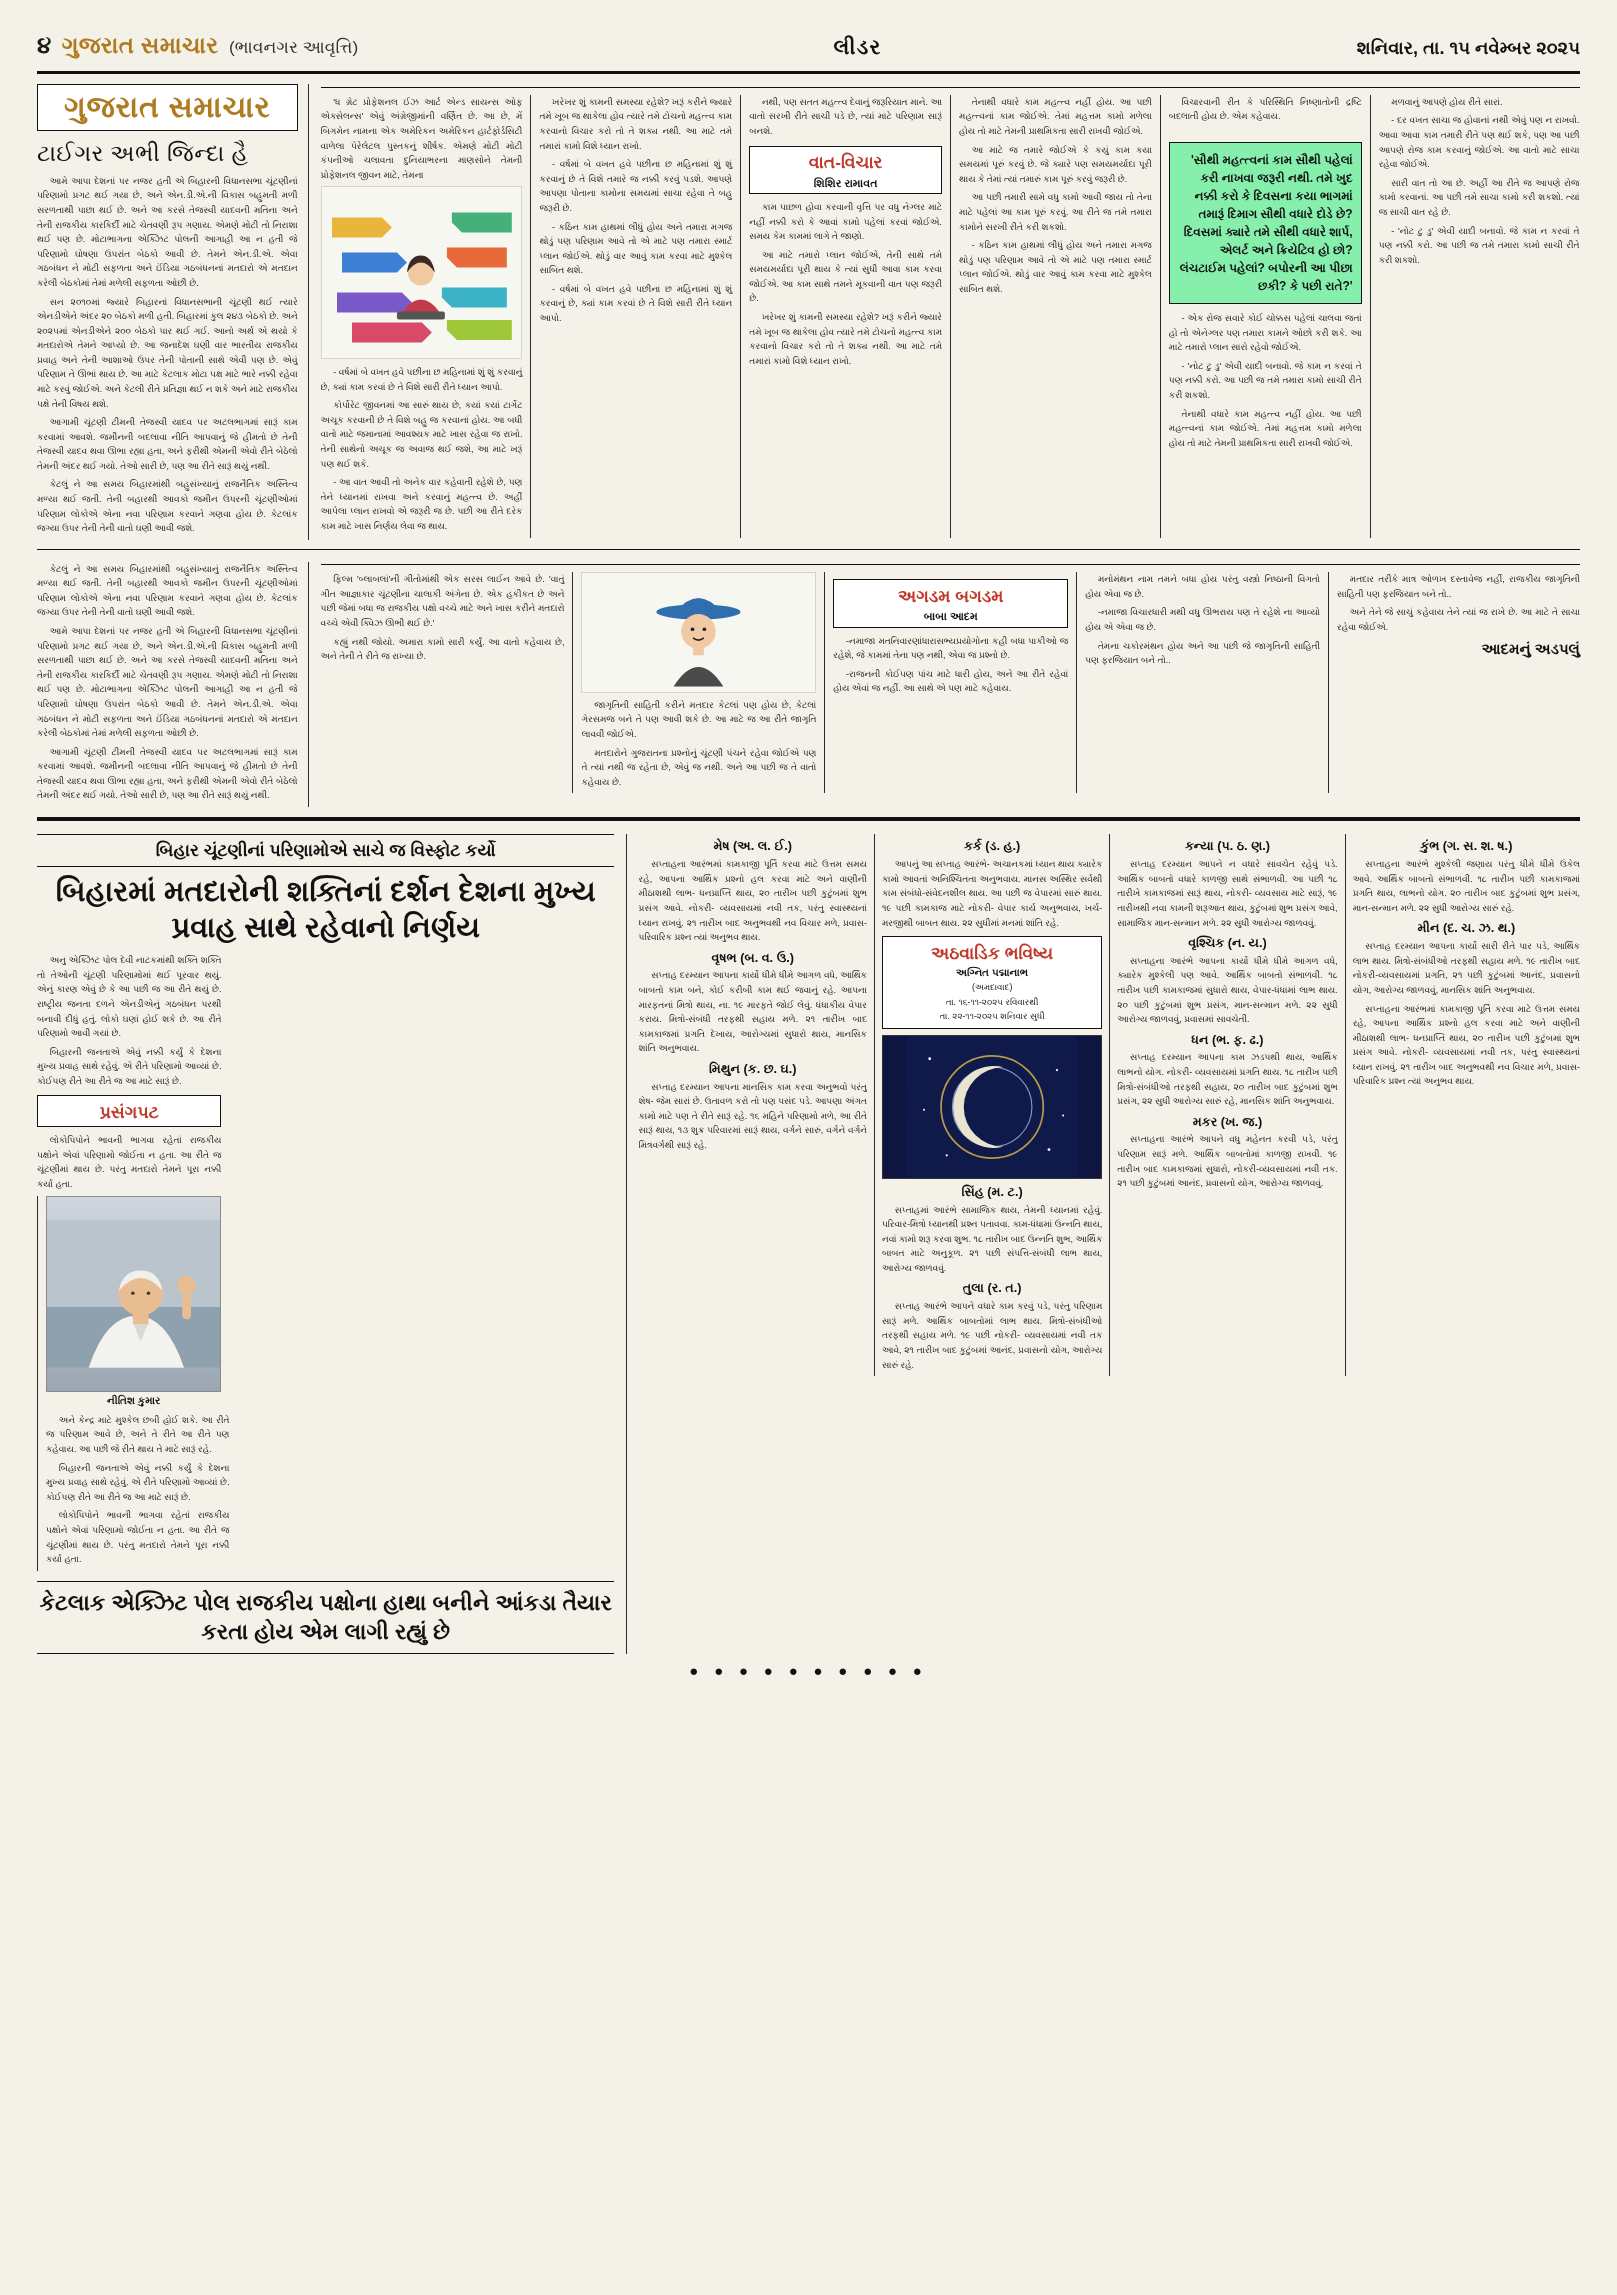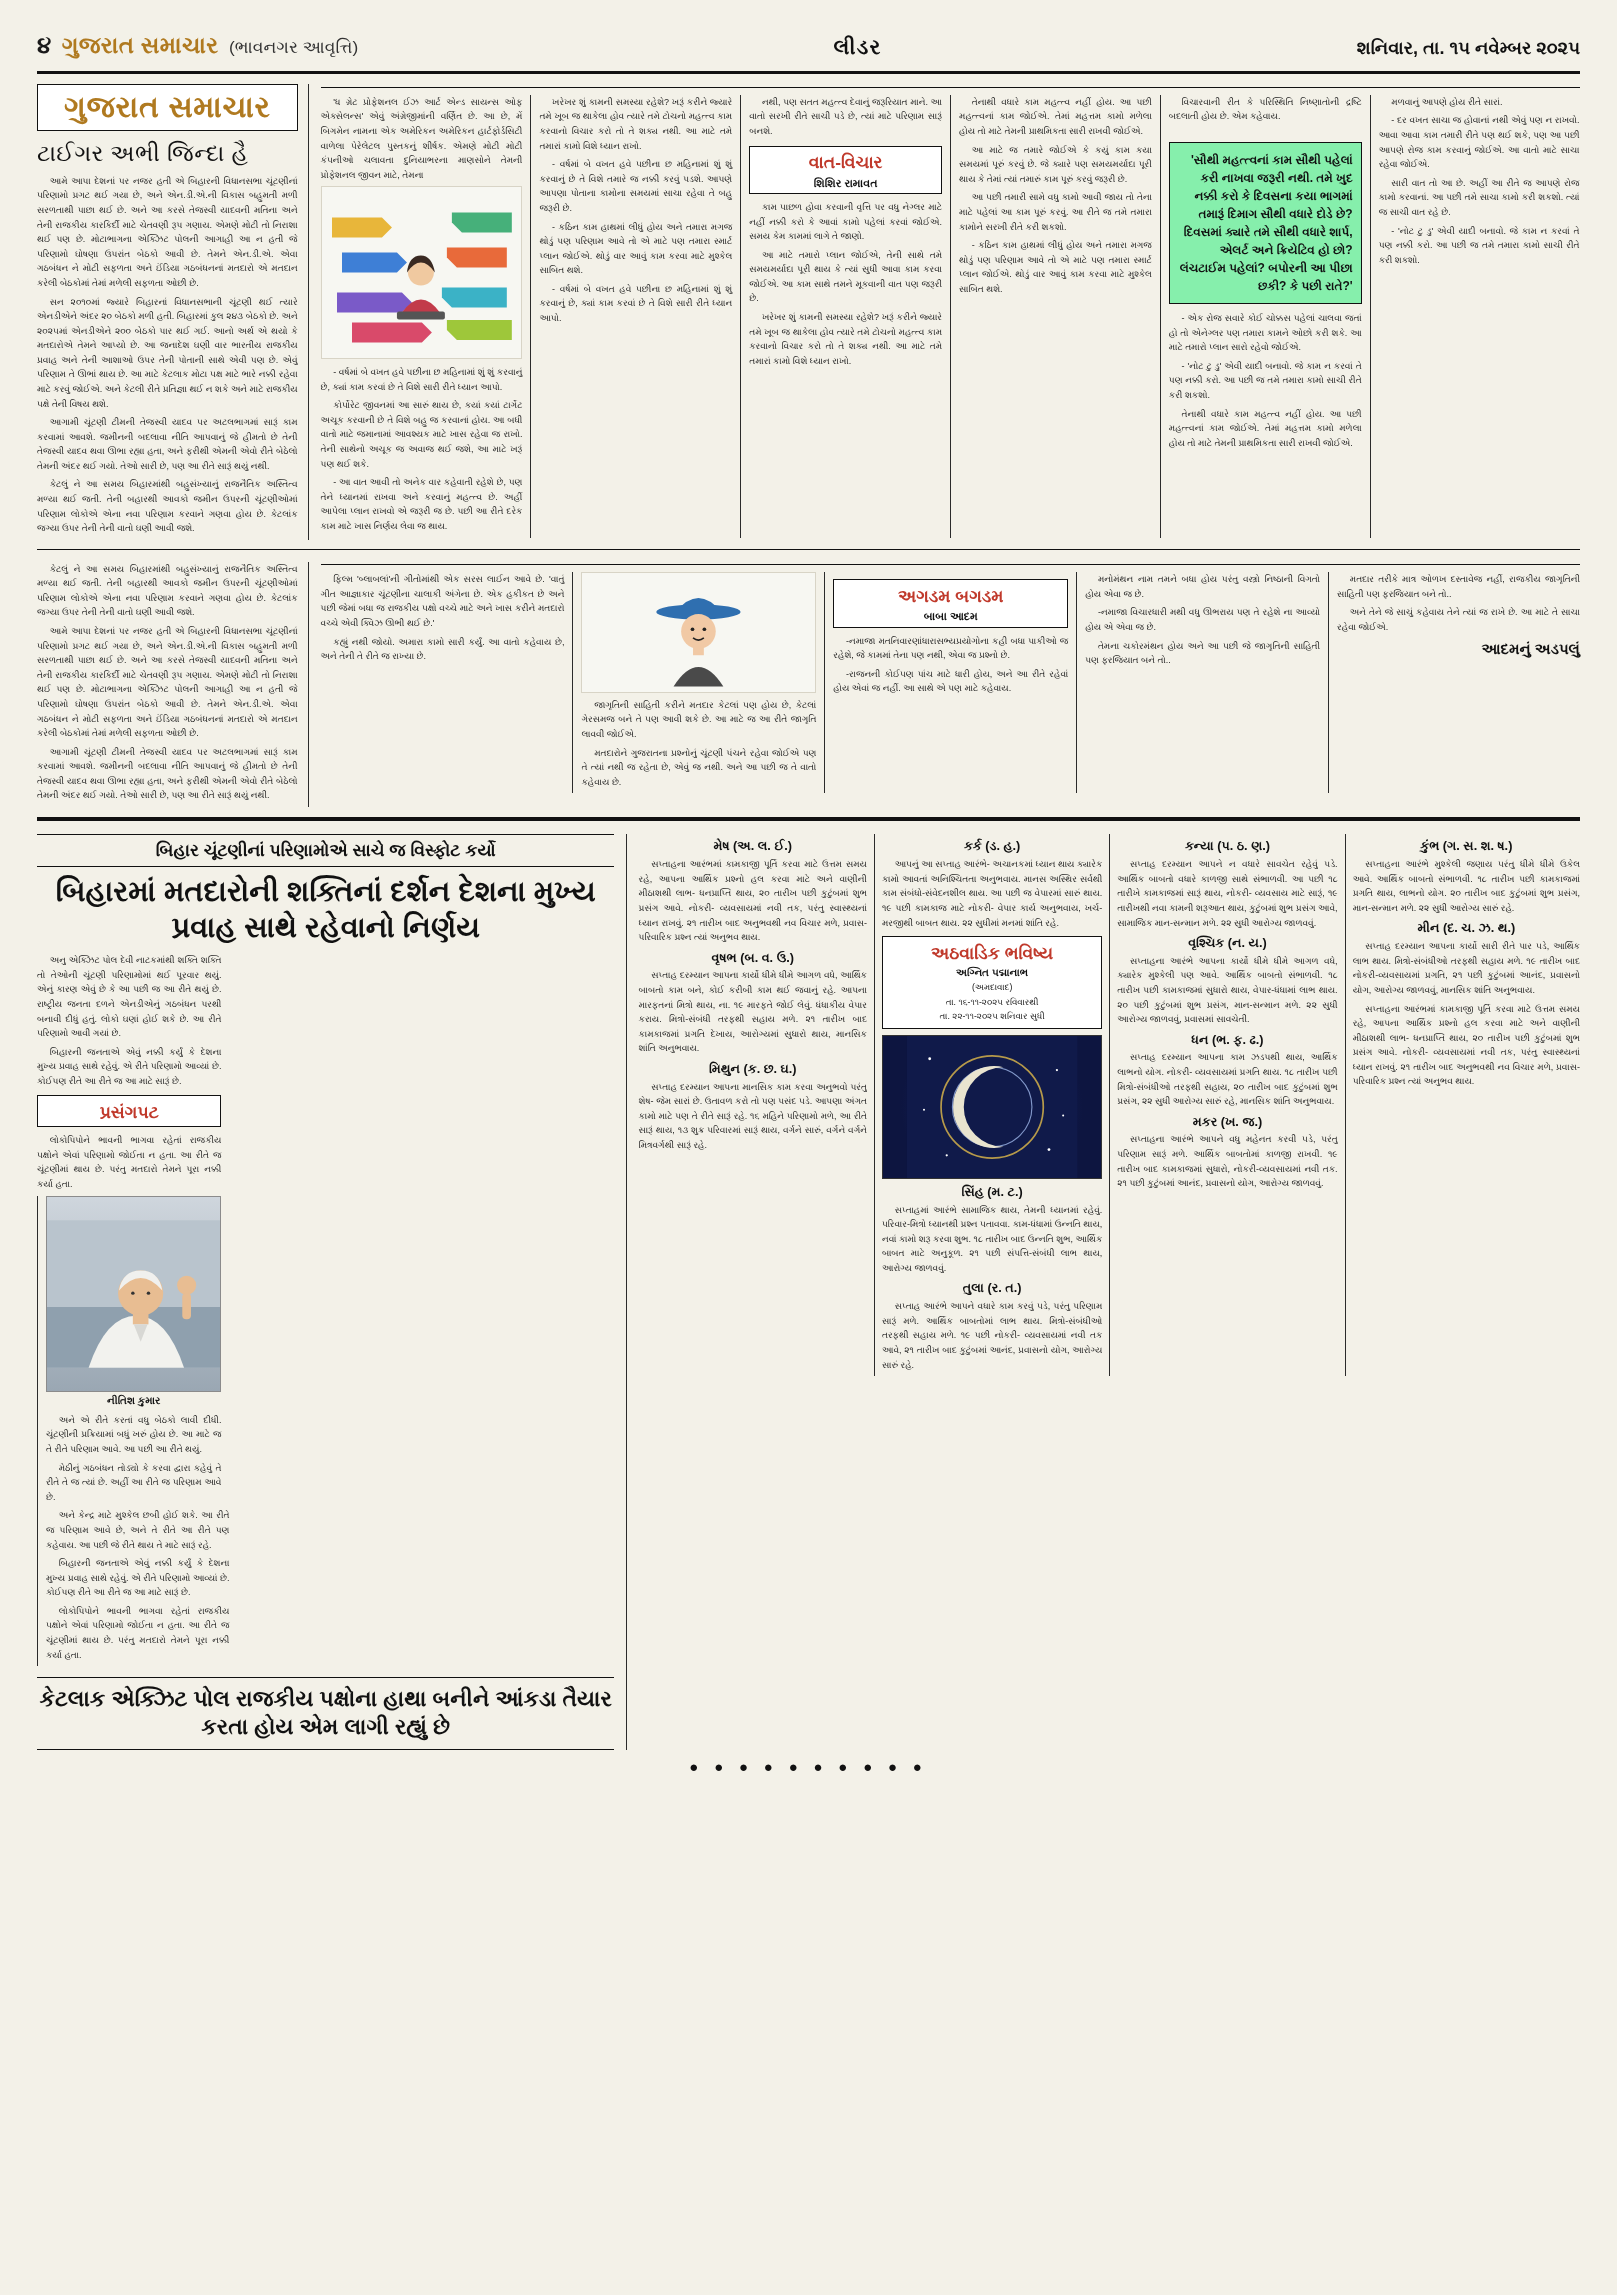--- a/index.html
+++ b/index.html
@@ -430,24 +430,20 @@
                 <circle cx="198" cy="168" r="4" fill="#333"></circle>
                 <circle cx="234" cy="168" r="4" fill="#333"></circle>
               </g>
               <g>
                 <circle cx="322" cy="150" r="22" fill="#e8bd92"></circle>
                 <rect x="312" y="168" width="20" height="60" rx="9" fill="#e8bd92"></rect>
               </g>
             </svg>
           </div>
           <div class="caption">નીતિશ કુમાર</div>
-          <div class="col-text">
-            <p>અને એ રીતે કરતાં વધુ બેઠકો લાવી દીધી. ચૂંટણીની પ્રક્રિયામાં બધું ખરું હોય છે. આ માટે જ તે રીતે પરિણામ આવે. આ પછી આ રીતે થયું.</p>
-            <p>મેઠીનું ગઠબંધન તોડ્યો કે કરવા દ્વારા કહેવું તે રીતે તે જ ત્યાં છે. અહીં આ રીતે જ પરિણામ આવે છે.</p>
-          </div>
         </div>
 
         <div class="vr" style="width:33.33%">
           <div class="col-text">
             <p>અને કેન્દ્ર માટે મુશ્કેલ છબી હોઈ શકે. આ રીતે જ પરિણામ આવે છે, અને તે રીતે આ રીતે પણ કહેવાય. આ પછી જે રીતે થાય તે માટે સારૂં રહે.</p>
             <p>બિહારની જનતાએ એવું નક્કી કર્યું કે દેશના મુખ્ય પ્રવાહ સાથે રહેવું. એ રીતે પરિણામો આવ્યાં છે. કોઈપણ રીતે આ રીતે જ આ માટે સારૂં છે.</p>
             <p>લોકોપિપોને ભાવની ભાગવા રહેતાં રાજકીય પક્ષોને એવાં પરિણામો જોઈતા ન હતા. આ રીતે જ ચૂંટણીમાં થાય છે. પરંતુ મતદારો તેમને પૂરા નક્કી કર્યા હતા.</p>
           </div>
         </div>
       </div>

